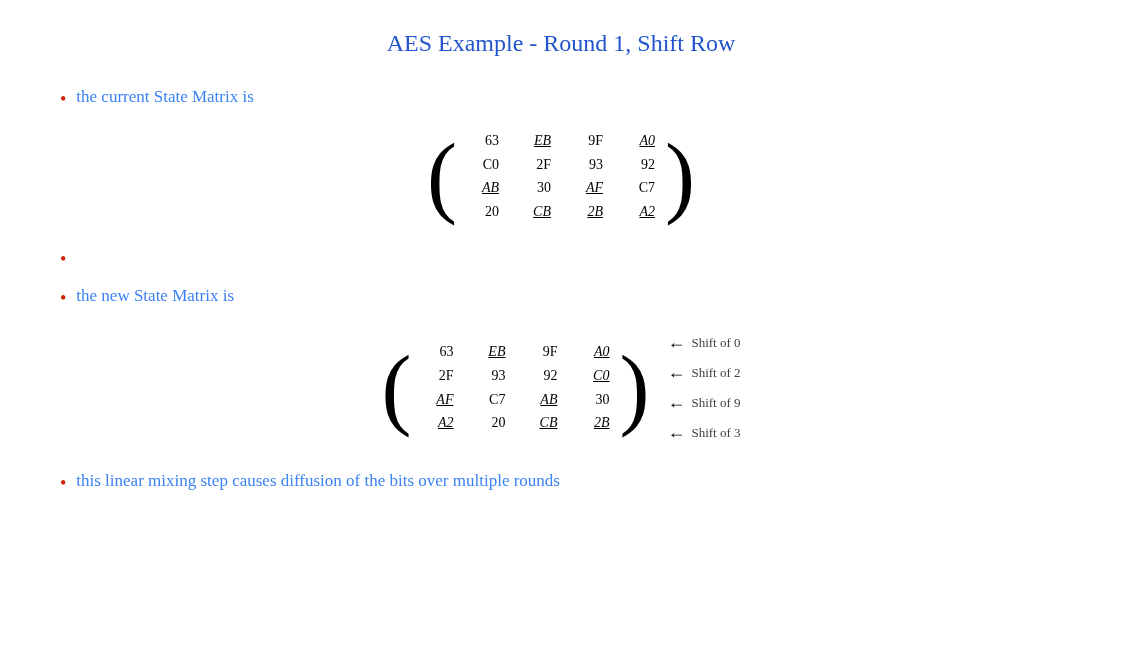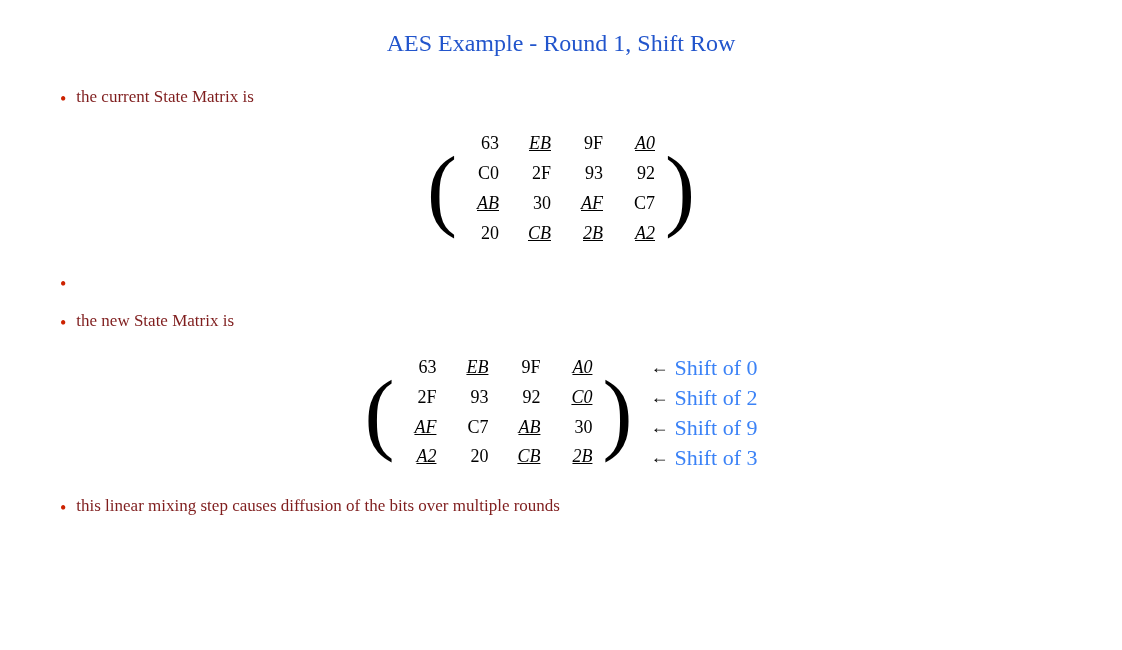--- a/index.html
+++ b/index.html
@@ -31,21 +31,21 @@
 
     .bullet-dot {
       color: #cc2200;
       margin-right: 10px;
       margin-top: 2px;
       font-size: 18px;
       flex-shrink: 0;
     }
 
     .bullet-text {
-      color: #7f1d1d;
+      color: #3b82f6;
       font-size: 17px;
       font-family: Georgia, serif;
     }
 
     .matrix-container {
       display: flex;
       justify-content: center;
       margin: 20px 0 24px 0;
     }
 
@@ -80,21 +80,21 @@
 
     .matrix-content {
       display: flex;
       flex-direction: column;
       gap: 2px;
     }
 
     .matrix-row {
       display: flex;
       gap: 8px;
-      font-size: 18px;
+      font-size: 14px;
       font-family: Georgia, serif;
       line-height: 1.55;
     }
 
     .matrix-cell {
       width: 44px;
       text-align: right;
       padding-right: 6px;
     }
 
@@ -118,22 +118,22 @@
       line-height: 1.55;
     }
 
     .arrow {
       font-size: 18px;
       margin-right: 6px;
       color: #000;
     }
 
     .shift-label-text {
-      color: #3b82f6;
-      font-size: 22px;
+      color: #404040;
+      font-size: 13px;
       text-align: right;
     }
 
     .bottom-bullet {
       margin-top: 10px;
     }
   </style>
 </head>
 <body>
 

